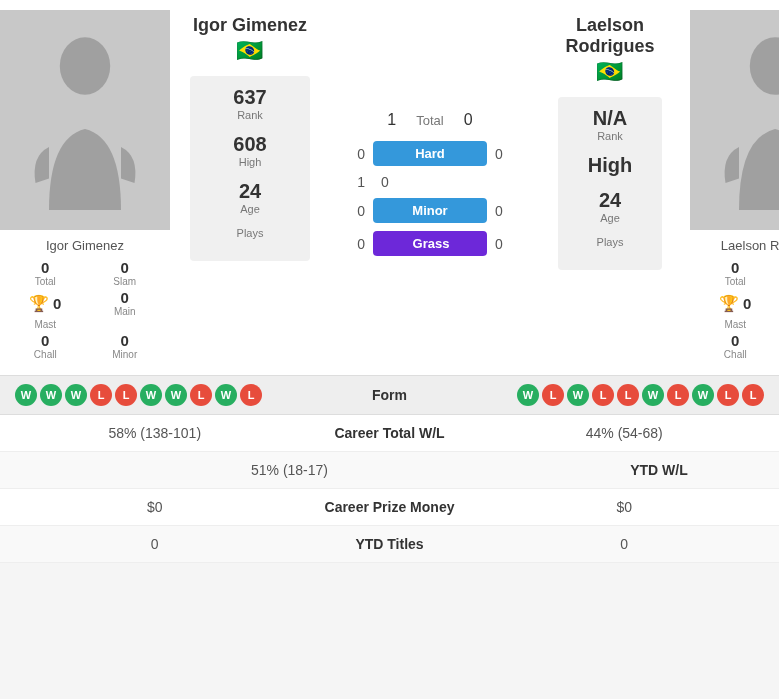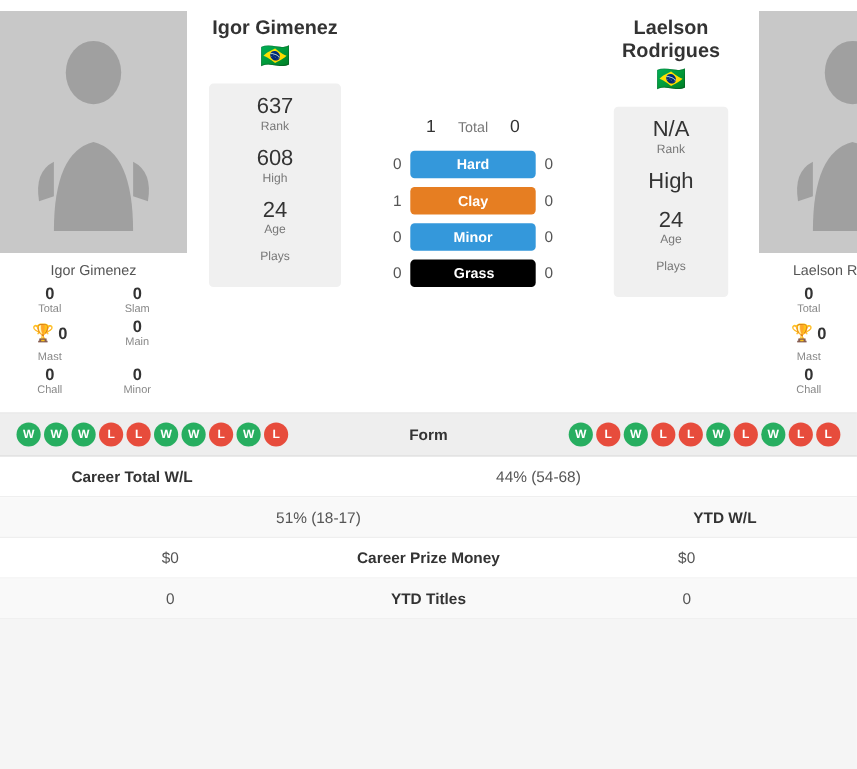--- a/index.html
+++ b/index.html
@@ -106,21 +106,21 @@
       margin: 5px 0;
     }
 
     .center-stat-block {
       text-align: center;
       margin-bottom: 12px;
     }
 
     .center-stat-value {
       font-size: 20px;
-      font-weight: normal;
+      font-weight: bold;
       color: #333;
     }
 
     .center-stat-label {
       font-size: 11px;
       color: #777;
     }
 
     
     .surfaces-section {
@@ -160,21 +160,21 @@
       padding: 5px 10px;
       border-radius: 4px;
       color: #fff;
       font-size: 13px;
       font-weight: bold;
     }
 
     .surface-hard { background: #3498db; }
     .surface-clay { background: #e67e22; }
     .surface-indoor { background: #3498db; }
-    .surface-grass { background: #000000; padding-left: 12px; }
+    .surface-grass { background: #6d28d9; padding-left: 12px; }
 
     .total-row {
       display: flex;
       align-items: center;
       justify-content: center;
       margin-bottom: 12px;
       gap: 20px;
       font-size: 14px;
     }
 
@@ -403,21 +403,20 @@
       </div>
 
       <div id="surfaces-rows">
           <div class="surface-row">
       <span class="surface-score-left">0</span>
       <div class="surface-btn surface-hard">Hard</div>
       <span class="surface-score-right">0</span>
     </div>
           <div class="surface-row">
       <span class="surface-score-left">1</span>
-      <div class="surface-btn surface-clay">Clay</div>
       <span class="surface-score-right">0</span>
     </div>
           <div class="surface-row">
       <span class="surface-score-left">0</span>
       <div class="surface-btn surface-indoor">Minor</div>
       <span class="surface-score-right">0</span>
     </div>
           <div class="surface-row">
       <span class="surface-score-left">0</span>
       <div class="surface-btn surface-grass">Grass</div>
@@ -516,20 +515,21 @@
         <span class="badge badge-w">W</span>
         <span class="badge badge-l">L</span>
         <span class="badge badge-w">W</span>
         <span class="badge badge-l">L</span>
         <span class="badge badge-l">L</span>
       </div>
   </div>
 
   <div class="stats-rows" id="stats-rows">
       <div class="stats-row">
+      <div class="stats-row-left">58% (138-101)</div>
       <div class="stats-row-center"><strong>Career Total W/L</strong></div>
       <div class="stats-row-right">44% (54-68)</div>
     </div>
       <div class="stats-row">
       <div class="stats-row-left">51% (18-17)</div>
       <div class="stats-row-center"><strong>YTD W/L</strong></div>
     </div>
       <div class="stats-row">
       <div class="stats-row-left">$0</div>
       <div class="stats-row-center"><strong>Career Prize Money</strong></div>

